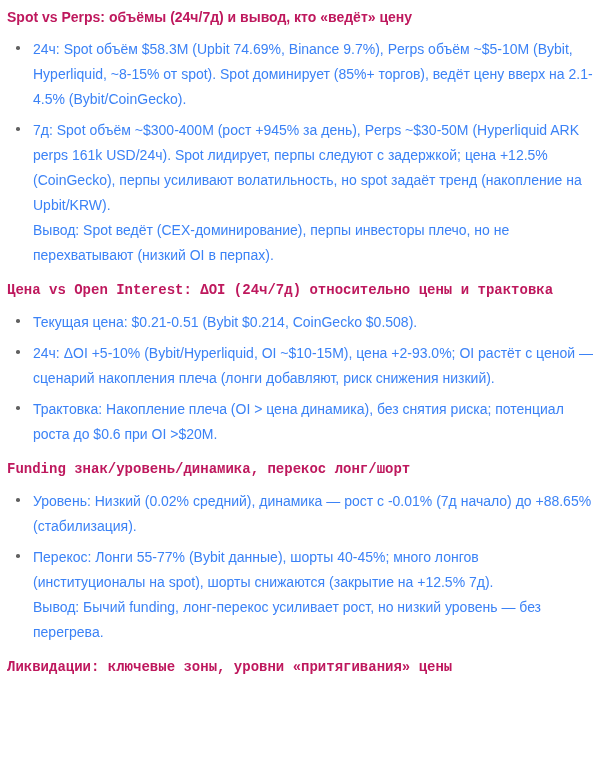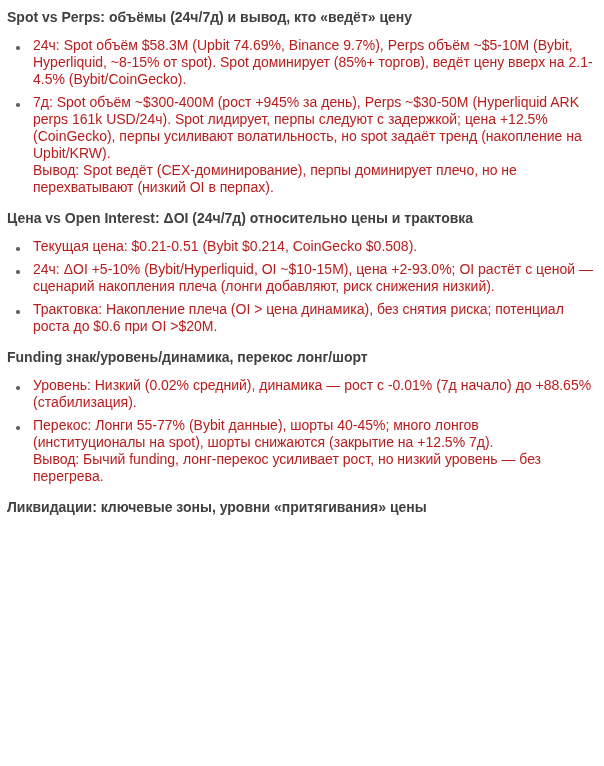--- a/index.html
+++ b/index.html
@@ -20,37 +20,37 @@
     width: 604px;
     padding: 7px 10px 6px 7px;
   }
   .section { margin: 0; }
   .heading {
     margin: 0;
     padding: 0;
     font-size: 14px;
     font-weight: 700;
     line-height: 21px;
-    color: #404040;
+    color: #be185d;
   }
   .section + .section .heading,
   .section .heading { margin-top: 0; }
-  .section:not(:first-child) .heading { margin-top: 12px; }
+  .section:not(:first-child) .heading { margin-top: 12px; font-family: Liberation Mono, monospace; }
   ul.bullets {
     list-style: none;
     margin: 9px 0 0 0;
     padding: 0;
   }
   li.bullet {
     position: relative;
     padding-left: 26px;
     margin: 0 0 6px 0;
     font-size: 14px;
-    line-height: 17px;
-    color: #b91c1c;
+    line-height: 25px;
+    color: #3b82f6;
   }
   li.bullet:last-child { margin-bottom: 0; }
   li.bullet::before {
     content: "";
     position: absolute;
     left: 9px;
     top: 9px;
     width: 3.5px;
     height: 3.5px;
     border-radius: 50%;
@@ -63,21 +63,21 @@
 
 <main class="document">
     <section class="section">
       <h3 class="heading">Spot vs Perps: объёмы (24ч/7д) и вывод, кто «ведёт» цену</h3>
       <ul class="bullets">
         <li class="bullet">
           <span class="seg">24ч: Spot объём $58.3M (Upbit 74.69%, Binance 9.7%), Perps объём ~$5-10M (Bybit, Hyperliquid, ~8-15% от spot). Spot доминирует (85%+ торгов), ведёт цену вверх на 2.1-4.5% (Bybit/CoinGecko).</span>
         </li>
         <li class="bullet">
           <span class="seg">7д: Spot объём ~$300-400M (рост +945% за день), Perps ~$30-50M (Hyperliquid ARK perps 161k USD/24ч). Spot лидирует, перпы следуют с задержкой; цена +12.5% (CoinGecko), перпы усиливают волатильность, но spot задаёт тренд (накопление на Upbit/KRW).</span>
-          <span class="seg">Вывод: Spot ведёт (CEX-доминирование), перпы доминирует плечо, но не перехватывают (низкий OI в перпах).</span>
+          <span class="seg">Вывод: Spot ведёт (CEX-доминирование), перпы инвесторы плечо, но не перехватывают (низкий OI в перпах).</span>
         </li>
       </ul>
     </section>
     <section class="section">
       <h3 class="heading">Цена vs Open Interest: ΔOI (24ч/7д) относительно цены и трактовка</h3>
       <ul class="bullets">
         <li class="bullet">
           <span class="seg">Текущая цена: $0.21-0.51 (Bybit $0.214, CoinGecko $0.508).</span>
         </li>
         <li class="bullet">

